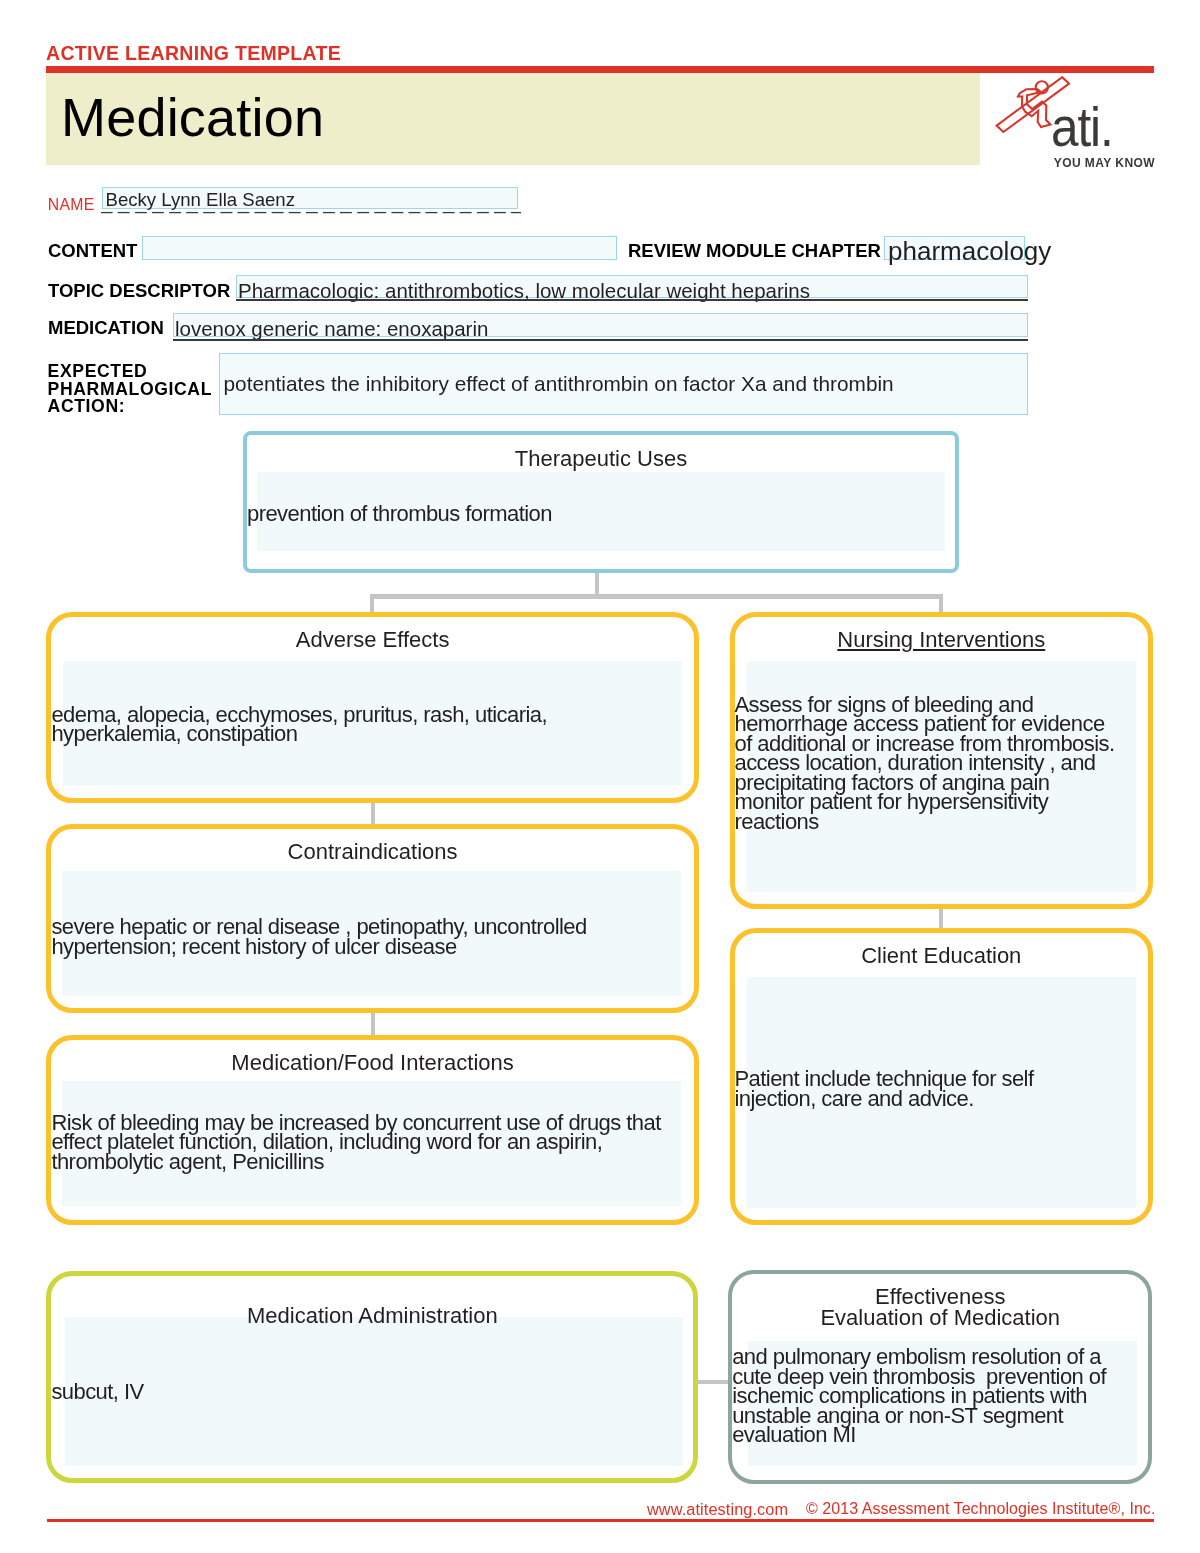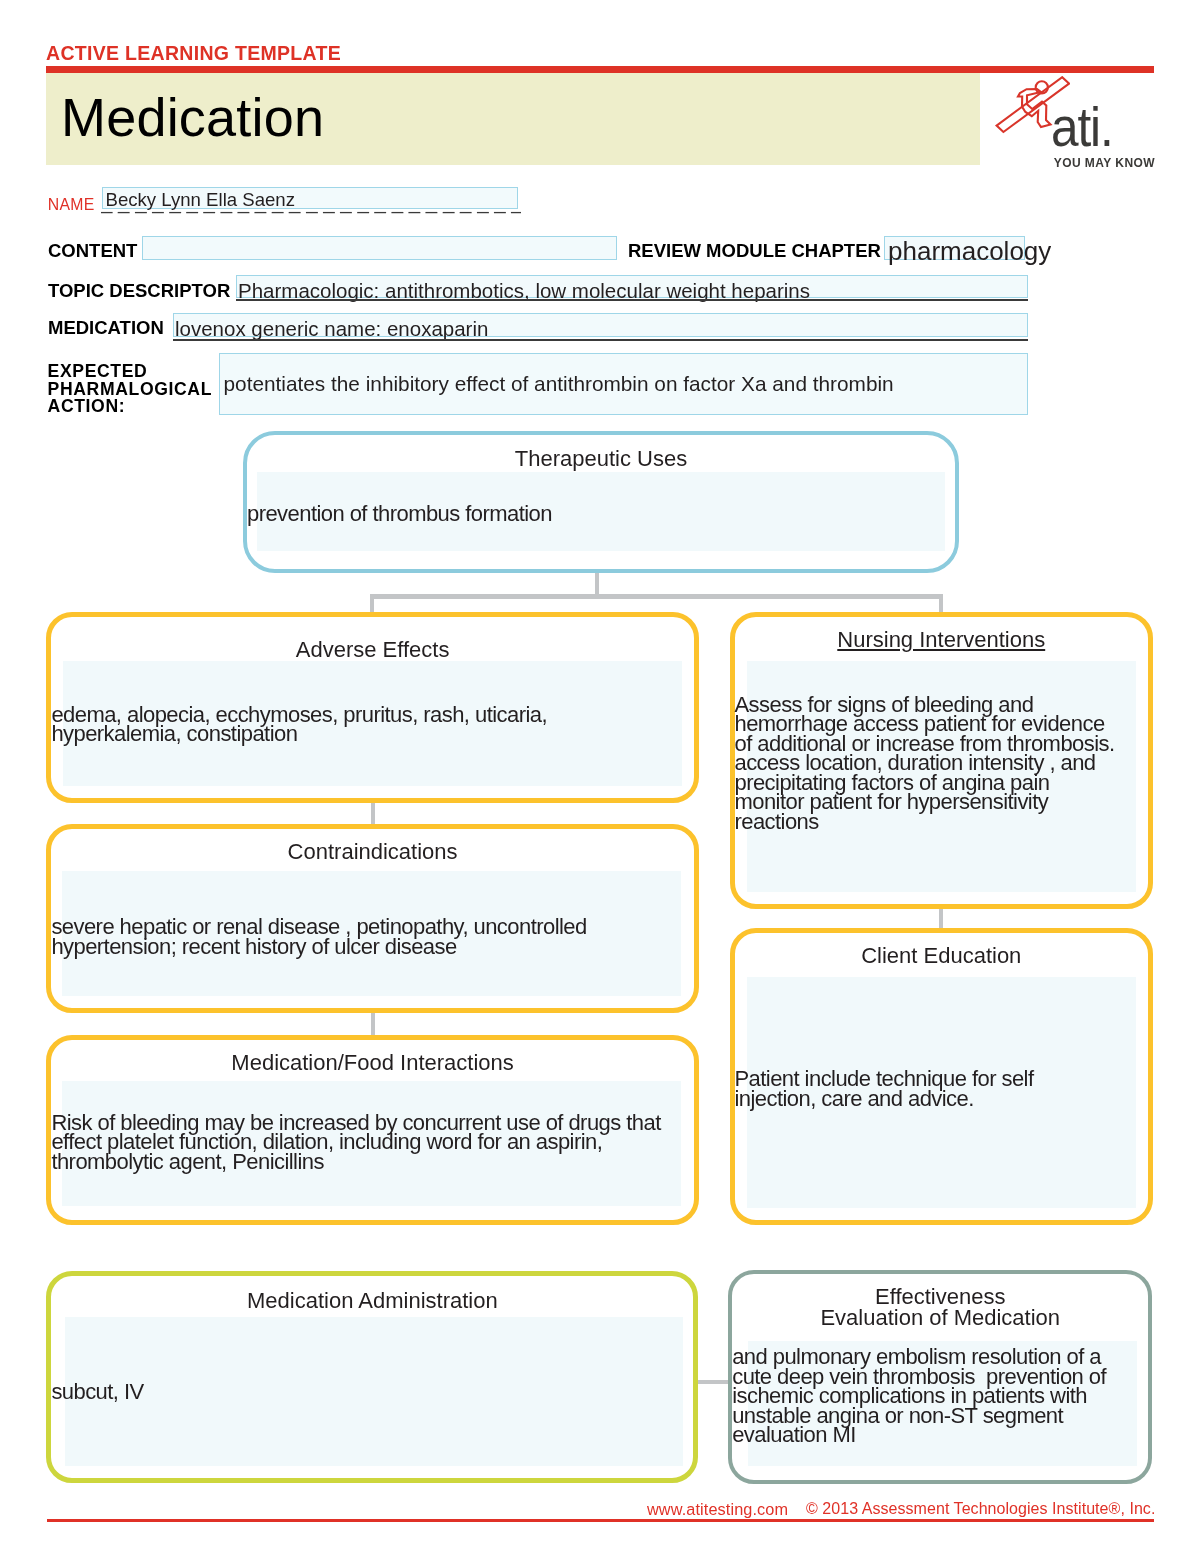--- a/index.html
+++ b/index.html
@@ -58,28 +58,28 @@
   .val-exp{left:223.5px;top:372px;font-size:20.8px;}
 
   
   .node{position:absolute;box-sizing:border-box;background:#fff;}
   .node-title{position:absolute;left:0;right:0;text-align:center;
               font-size:22px;letter-spacing:0px;color:#231f20;line-height:26px;}
   .node-body{position:absolute;background:#f1f9fb;overflow:hidden;}
   .node-text{position:absolute;left:0;right:0;text-align:left;white-space:pre-wrap;
              font-size:22px;letter-spacing:-0.56px;line-height:19.5px;color:#231f20;}
 
-  .n-ther{left:243px;top:431px;width:716px;height:142px;border:4.5px solid #8ccbdd;border-radius:32px;}
+  .n-ther{left:243px;top:431px;width:716px;height:142px;border:4.5px solid #8ccbdd;border-radius:8px;}
   .n-ther .node-body{left:10px;top:36.5px;width:688px;height:79px;}
   .n-ther .node-title{top:11px;}
   .n-ther .node-text{top:69px;}
 
   .n-adv{left:46.4px;top:612px;width:652.4px;height:191px;border:5px solid #fcc22c;border-radius:26px;}
   .n-adv .node-body{left:12px;top:43.5px;width:619px;height:125px;}
-  .n-adv .node-title{top:20px;}
+  .n-adv .node-title{top:10px;}
   .n-adv .node-text{top:87.5px;}
 
   .n-contra{left:46.4px;top:824px;width:652.4px;height:189.3px;border:5px solid #fcc22c;border-radius:26px;}
   .n-contra .node-body{left:11px;top:41.6px;width:619px;height:125px;}
   .n-contra .node-title{top:10px;}
   .n-contra .node-text{top:88px;}
 
   .n-inter{left:46.4px;top:1034.5px;width:652.4px;height:190.8px;border:5px solid #fcc22c;border-radius:26px;}
   .n-inter .node-body{left:11px;top:41.6px;width:619px;height:125px;}
   .n-inter .node-title{top:10px;}
@@ -90,21 +90,21 @@
   .n-nurs .node-title{top:10px;text-decoration:underline;}
   .n-nurs .node-text{top:77.5px;}
 
   .n-client{left:729.5px;top:927.8px;width:423.5px;height:297.2px;border:5px solid #fcc22c;border-radius:26px;}
   .n-client .node-body{left:12.3px;top:44.1px;width:389.7px;height:231px;}
   .n-client .node-title{top:10px;}
   .n-client .node-text{top:136.5px;}
 
   .n-admin{left:46.4px;top:1271.4px;width:651.9px;height:211.2px;border:5px solid #cdd63d;border-radius:26px;}
   .n-admin .node-body{left:13.4px;top:40.9px;width:618.5px;height:149.2px;}
-  .n-admin .node-title{top:12px;}
+  .n-admin .node-title{top:27px;}
   .n-admin .node-text{top:105.5px;}
 
   .n-eval{left:728.2px;top:1270px;width:424.1px;height:213.8px;border:4.2px solid #8ca69d;border-radius:26px;}
   .n-eval .node-body{left:15.9px;top:67.2px;width:389.4px;height:125.1px;}
   .n-eval .node-title{top:12px;line-height:21px;}
   .n-eval .node-text{top:73px;}
 
   
   .conn{position:absolute;background:#c3c5c7;}
 

